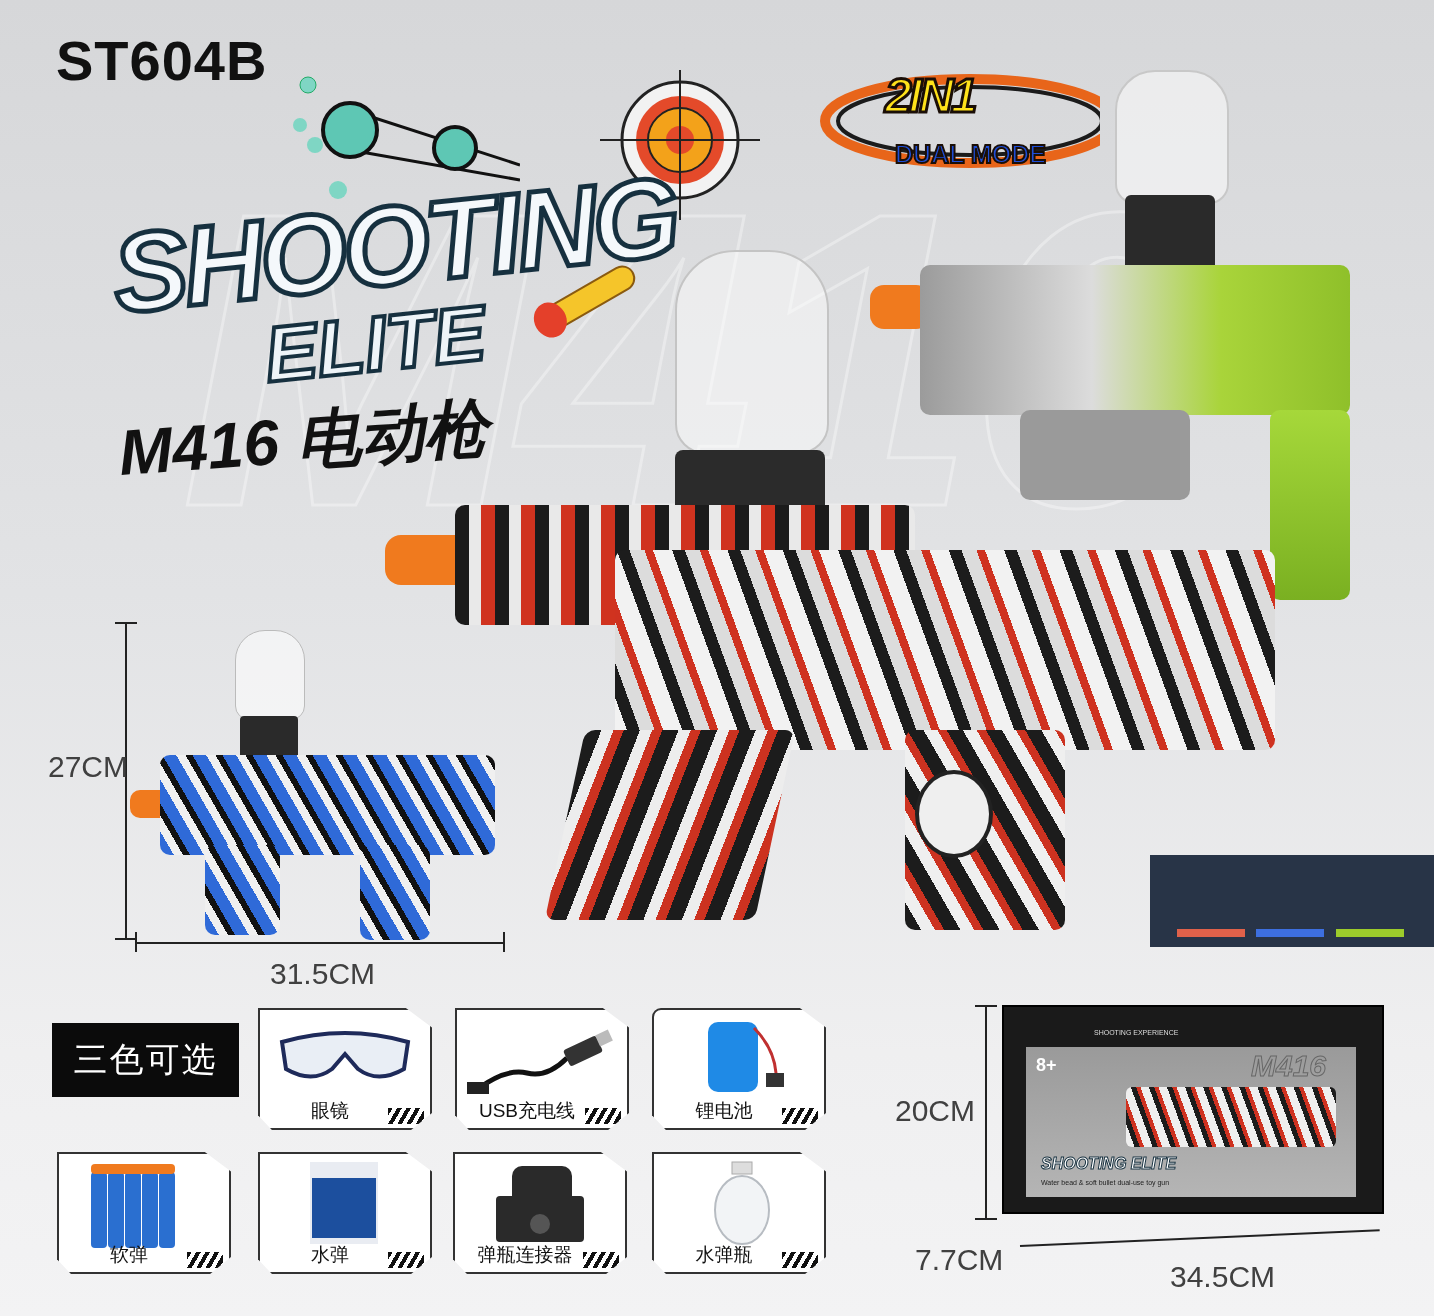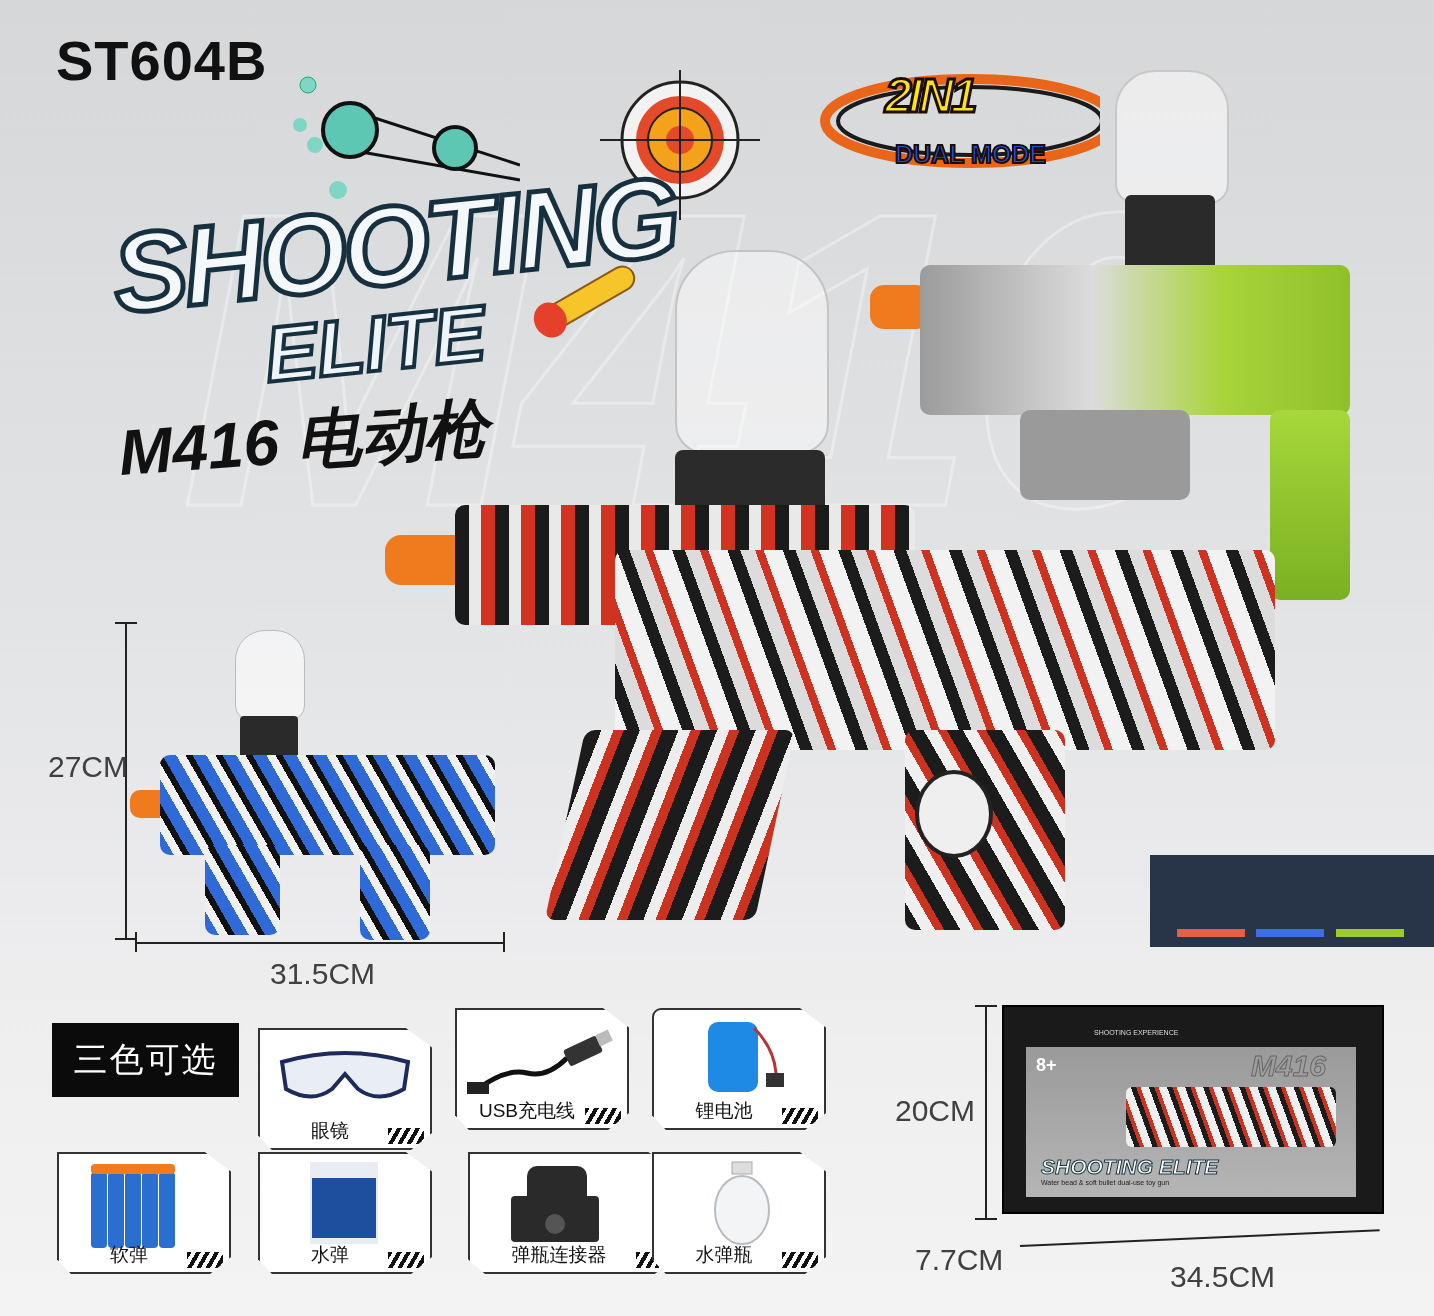--- a/index.html
+++ b/index.html
@@ -123,21 +123,21 @@
 <div class="abs dim" style="left:270px;top:957px;">31.5CM</div>
 
 <div class="abs colors-box">
   <div class="abs bar" style="left:27px;background:#e0614a;"></div>
   <div class="abs bar" style="left:106px;background:#3d6fe0;"></div>
   <div class="abs bar" style="left:186px;background:#9ccb2b;"></div>
 </div>
 
 <div class="abs acc-label">三色可选</div>
 
-<div class="abs card" style="left:258px;top:1008px;margin-top:20px;">
+<div class="abs card" style="left:258px;top:1008px;">
   <svg class="abs" style="left:18px;top:14px;" width="134" height="70" viewBox="0 0 134 70">
     <path d="M4 18 Q67 0 130 18 L126 45 Q100 60 80 45 L67 30 L54 45 Q34 60 8 45 Z" fill="#e9eef5" stroke="#1e2a5a" stroke-width="4"></path>
   </svg>
   <div class="card-label">眼镜</div>
   <div class="stripes"></div>
 </div>
 
 <div class="abs card" style="left:455px;top:1008px;">
   <svg class="abs" style="left:10px;top:18px;" width="150" height="70" viewBox="0 0 150 70">
     <path d="M12 60 Q40 40 60 45 Q80 50 100 30" stroke="#111" stroke-width="5" fill="none"></path>
@@ -174,21 +174,21 @@
 
 <div class="abs card" style="left:258px;top:1152px;">
   <svg class="abs" style="left:48px;top:6px;" width="72" height="86" viewBox="0 0 72 86">
     <rect x="2" y="2" width="68" height="82" fill="#e9ecf2"></rect>
     <rect x="4" y="18" width="64" height="60" fill="#1c4f9e"></rect>
   </svg>
   <div class="card-label">水弹</div>
   <div class="stripes"></div>
 </div>
 
-<div class="abs card" style="left:468px;top:1152px;padding-left:38px;">
+<div class="abs card" style="left:453px;top:1152px;">
   <svg class="abs" style="left:35px;top:8px;" width="100" height="84" viewBox="0 0 100 84">
     <rect x="22" y="4" width="60" height="40" rx="10" fill="#2a2a2a"></rect>
     <rect x="6" y="34" width="88" height="46" rx="4" fill="#2a2a2a"></rect>
     <circle cx="50" cy="62" r="10" fill="#555"></circle>
   </svg>
   <div class="card-label">弹瓶连接器</div>
   <div class="stripes"></div>
 </div>
 
 <div class="abs card" style="left:652px;top:1152px;">
@@ -198,21 +198,21 @@
   </svg>
   <div class="card-label">水弹瓶</div>
   <div class="stripes"></div>
 </div>
 
 <div class="abs box">
   <div class="abs box-inner">
     <div class="abs" style="left:10px;top:8px;color:#fff;font-weight:bold;font-size:18px;">8+</div>
     <div class="abs" style="left:225px;top:2px;font-size:30px;font-style:italic;font-weight:bold;color:transparent;-webkit-text-stroke:1px #666;">M416</div>
     <div class="abs" style="left:100px;top:40px;width:210px;height:60px;background:repeating-linear-gradient(70deg,#efefef 0 8px,#1c1c1c 8px 13px,#cf3220 13px 17px);border-radius:6px;"></div>
-    <div class="abs" style="left:15px;top:108px;font-size:21px;font-weight:900;font-style:italic;color:#fff;-webkit-text-stroke:1px #16303f;">SHOOTING ELITE</div>
+    <div class="abs" style="left:15px;top:108px;font-size:16px;font-weight:900;font-style:italic;color:#fff;-webkit-text-stroke:1px #16303f;">SHOOTING ELITE</div>
     <div class="abs" style="left:15px;top:132px;font-size:7px;color:#222;">Water bead &amp; soft bullet dual-use toy gun</div>
   </div>
   <div class="abs" style="left:90px;top:22px;font-size:7px;color:#ddd;">SHOOTING EXPERIENCE</div>
 </div>
 
 <div class="abs vline" style="left:985px;top:1005px;height:215px;"></div>
 <div class="abs hline" style="left:975px;top:1005px;width:22px;"></div>
 <div class="abs hline" style="left:975px;top:1218px;width:22px;"></div>
 <div class="abs dim" style="left:895px;top:1094px;">20CM</div>
 <div class="abs dim" style="left:915px;top:1243px;">7.7CM</div>

